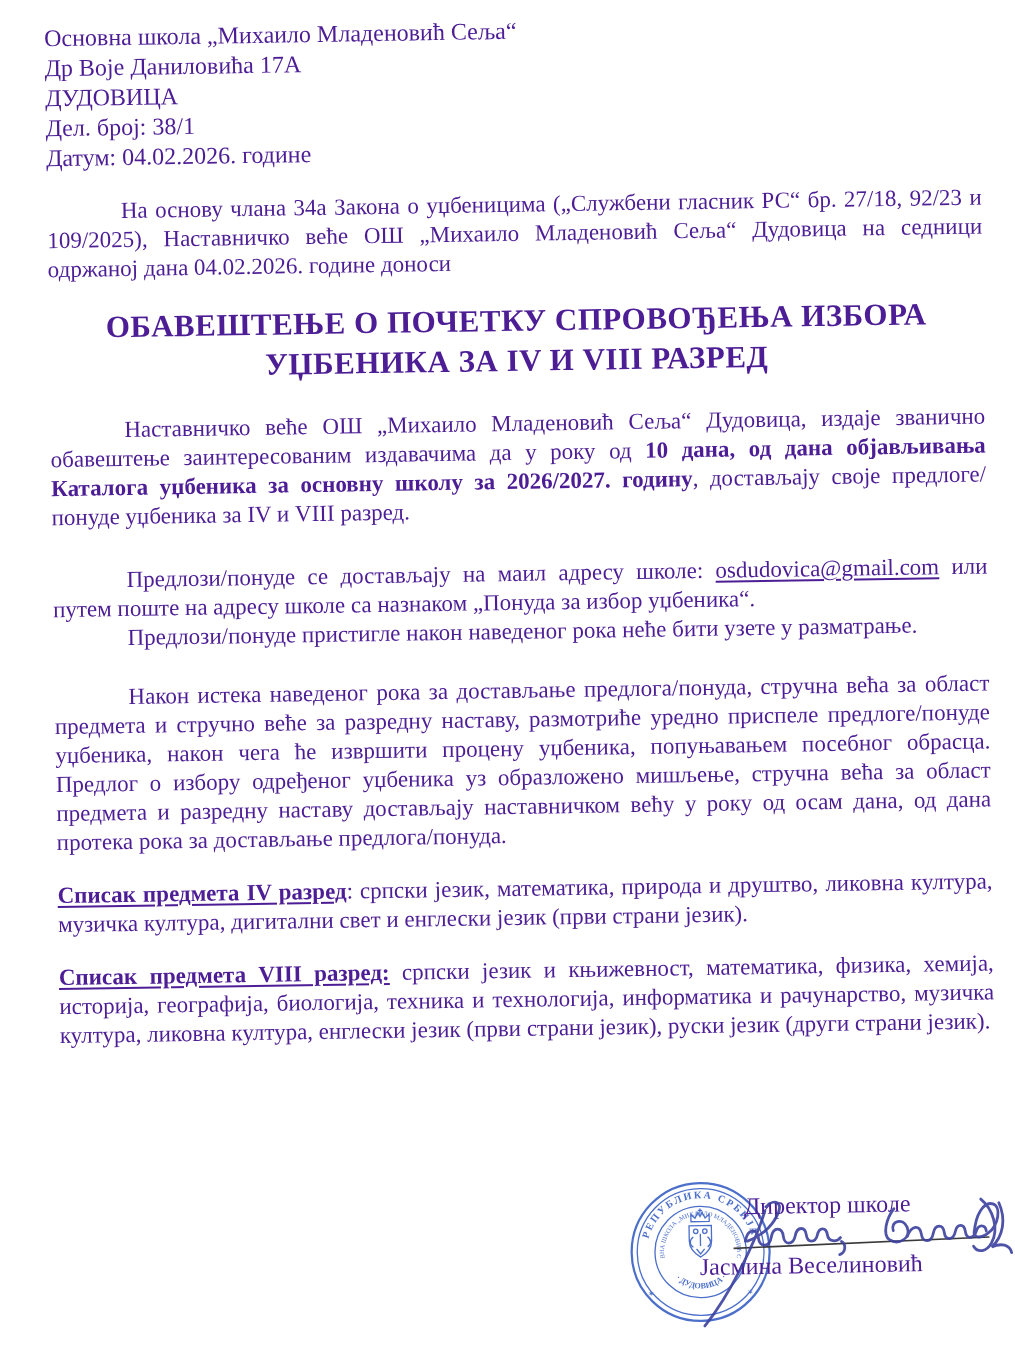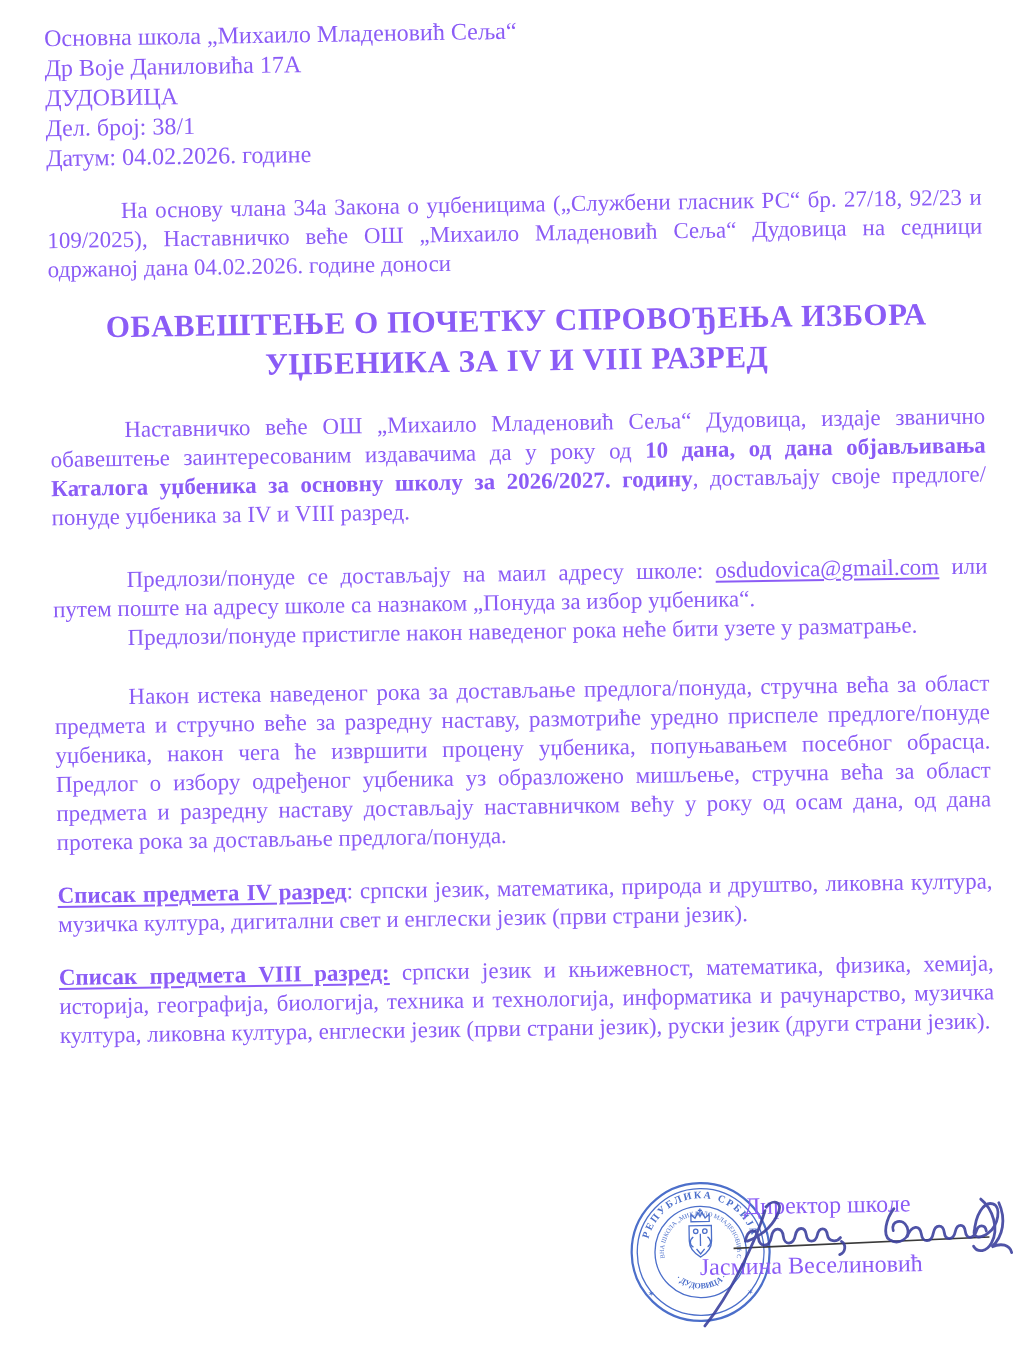--- a/index.html
+++ b/index.html
@@ -2,21 +2,21 @@
 <html><head>
 <meta charset="utf-8">
 <style>
   html,body{margin:0;padding:0;}
   body{
     width:1015px;height:1370px;background:#e8e8e8;
     font-family:"Liberation Serif","DejaVu Serif",serif;
   }
   .page{
     position:relative;width:1015px;height:1370px;background:#ffffff;
-    overflow:hidden;color:#8b5cf6;
+    overflow:hidden;color:#4c1d95;
   }
   .tilt{
     position:absolute;inset:0;
     transform:rotate(-0.9deg);
     transform-origin:507px 600px;
   }
   .content{margin-left:53px;width:935px;padding-top:16px;}
   
   .letterhead{font-size:24px;line-height:30px;}
   .letterhead div{white-space:nowrap;}

